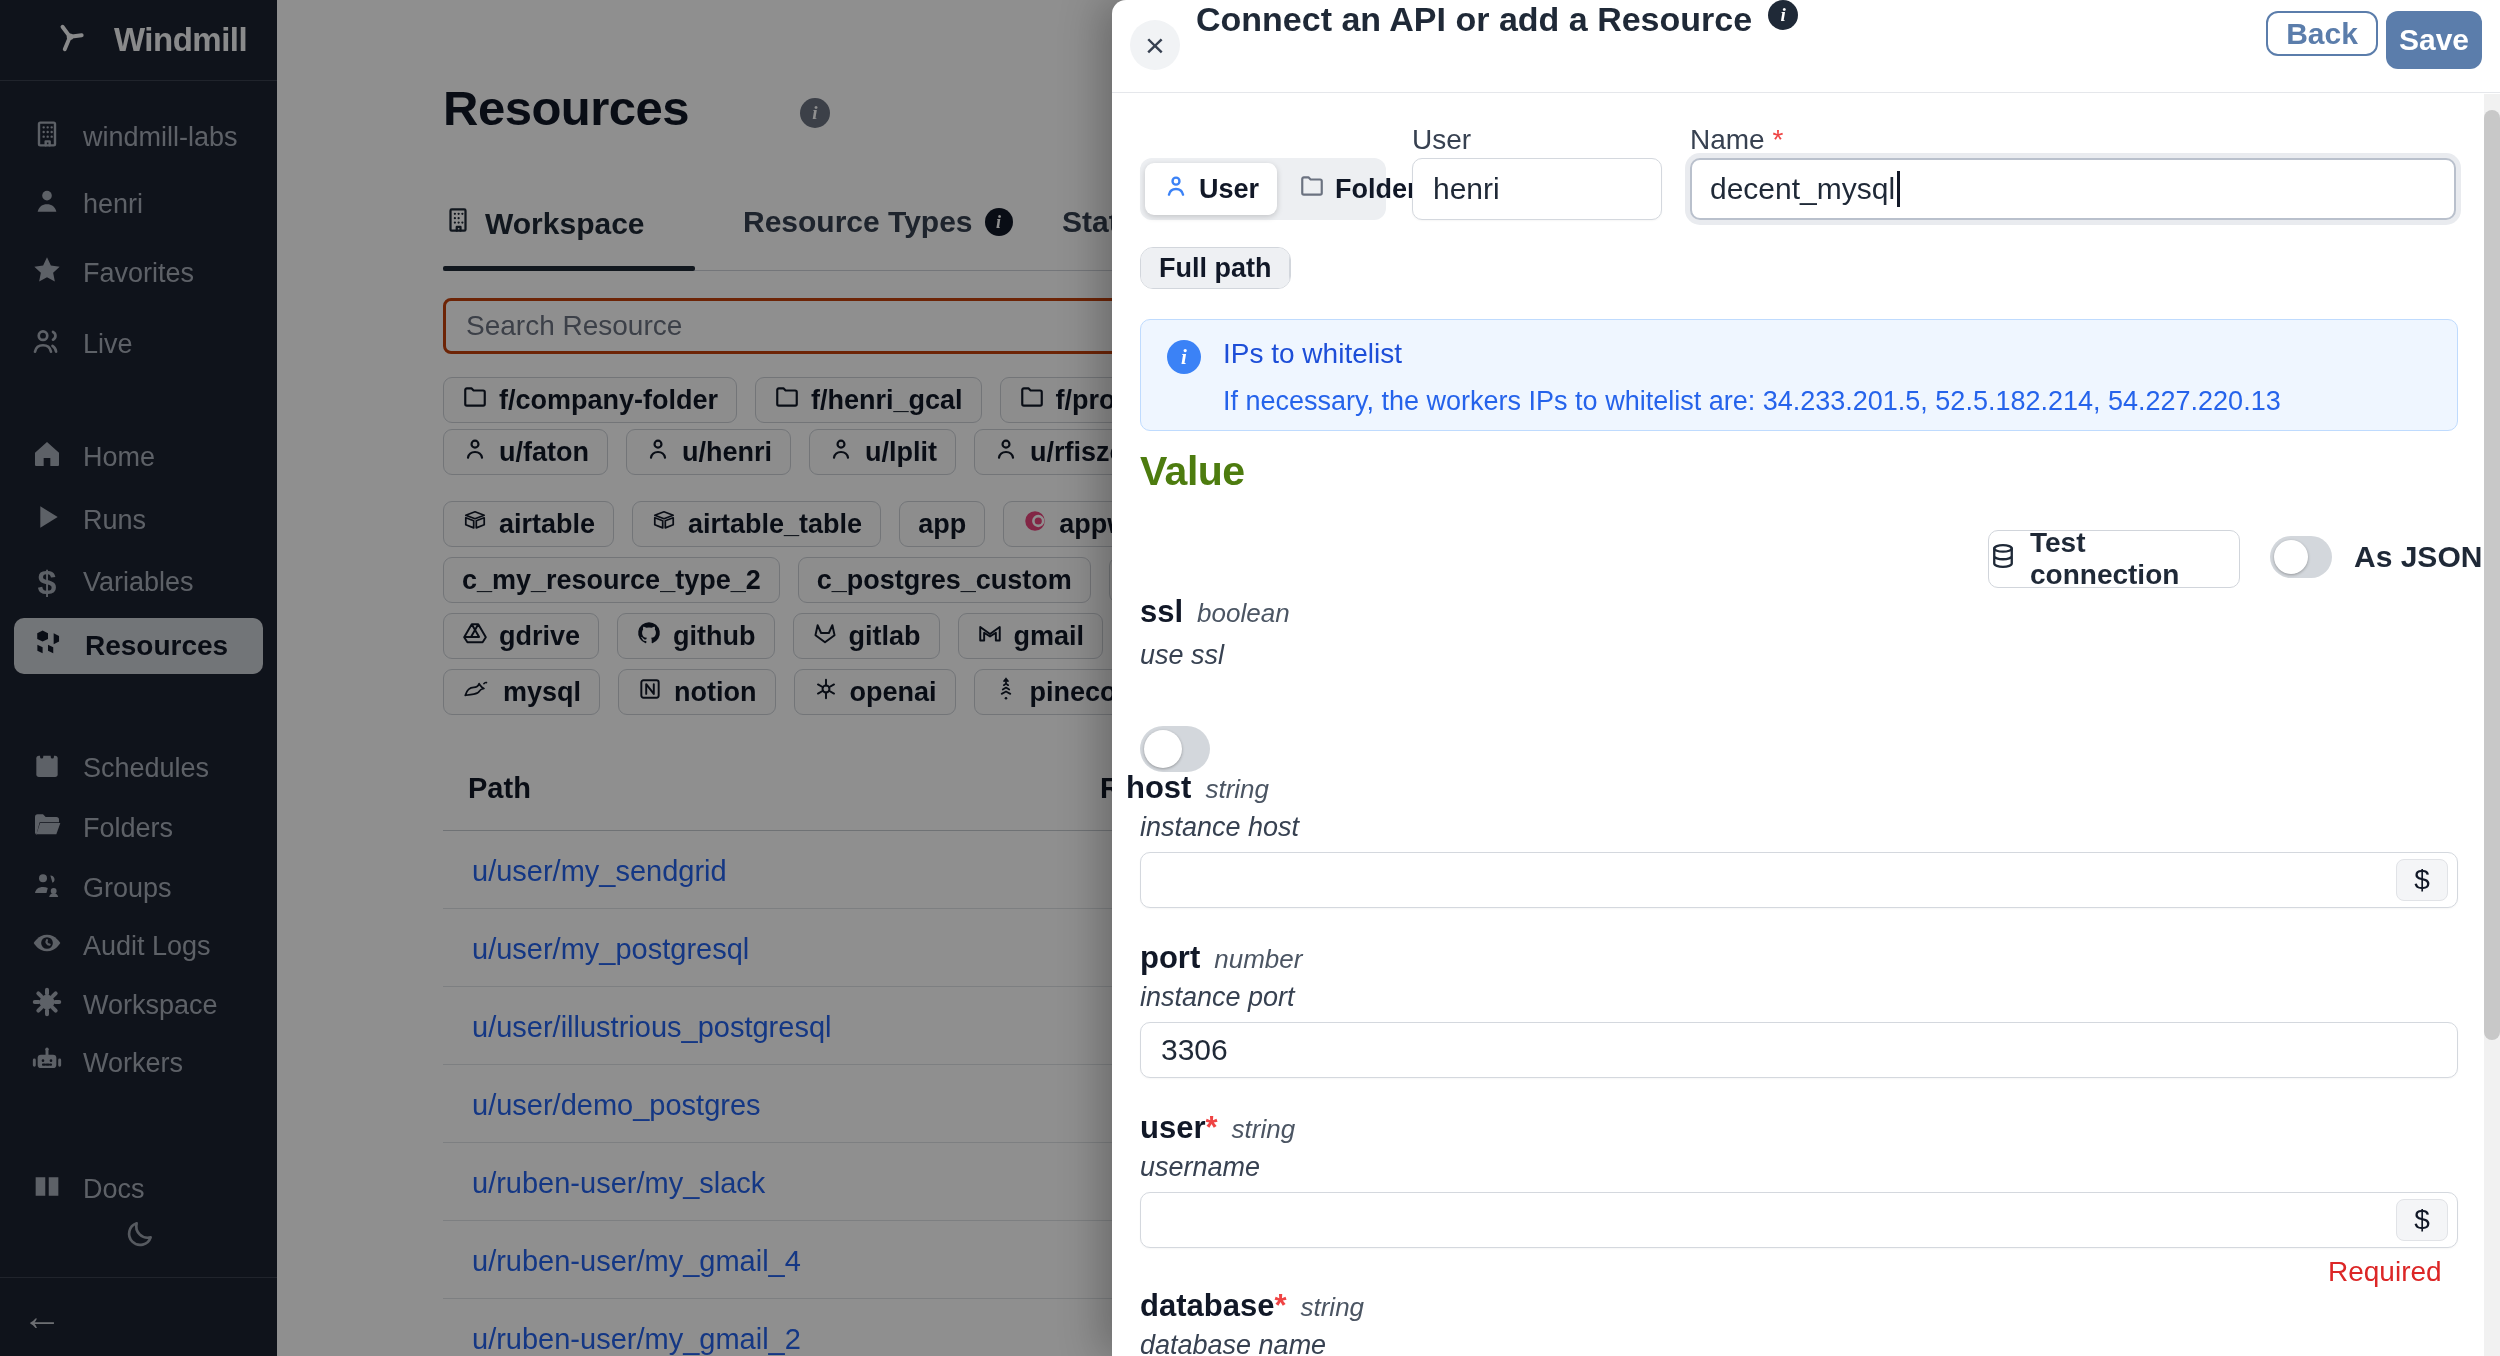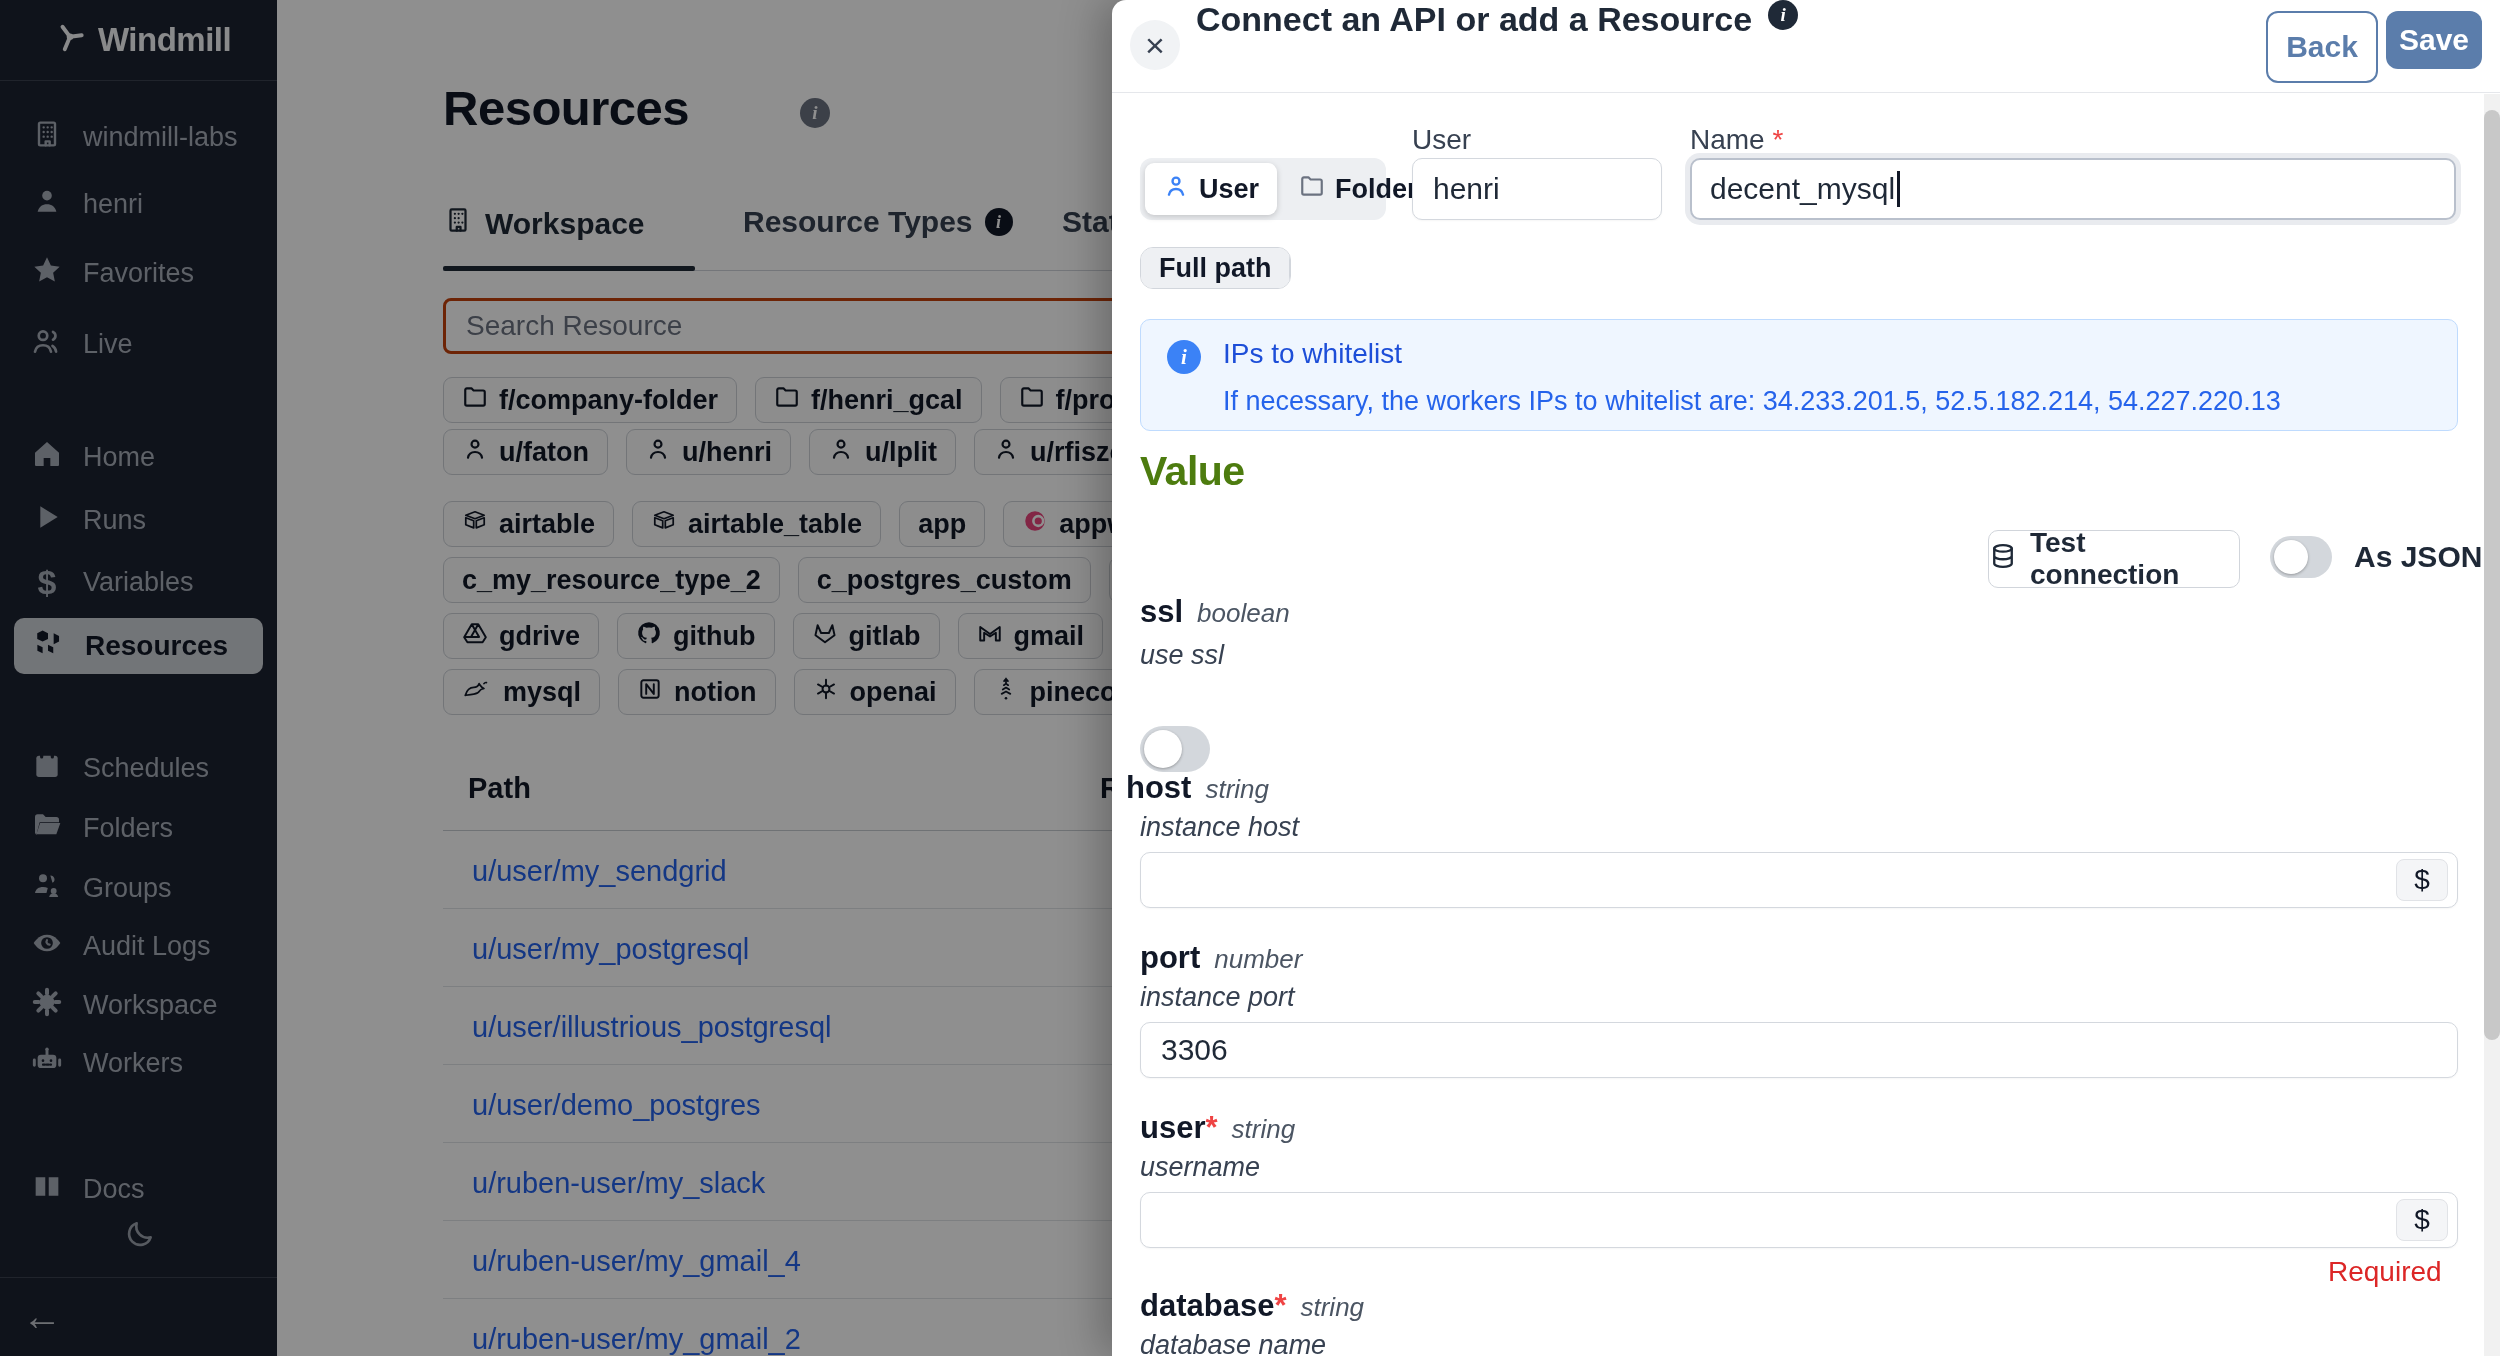--- a/index.html
+++ b/index.html
@@ -4,21 +4,21 @@
 <style>
   html,body{margin:0;padding:0;background:#222;}
   *{box-sizing:border-box;font-family:"Liberation Sans", sans-serif;}
   .app{position:relative;width:2500px;height:1356px;overflow:hidden;background:#fff;}
   .abs{position:absolute;}
   svg{fill:none;stroke:currentColor;stroke-width:1.8;stroke-linecap:round;stroke-linejoin:round;}
   svg .fl{fill:currentColor;stroke:none;}
 
   
   .sidebar{left:0;top:0;width:277px;height:1356px;background:#1c2230;z-index:1;}
-  .logo-row{left:52px;top:16px;height:48px;display:flex;align-items:center;gap:10px;color:#f5f6f8;}
+  .logo-row{left:52px;top:16px;height:48px;display:flex;align-items:center;gap:26px;color:#f5f6f8;}
   .logo-text{font-size:33px;font-weight:800;letter-spacing:-0.5px;}
   .side-div{left:0;width:277px;height:1px;background:#39404f;}
   .nav{left:0;width:277px;height:48px;display:flex;align-items:center;padding-left:31px;gap:20px;color:#a7adb8;font-size:27px;}
   .nav .nlabel{white-space:nowrap;}
   .nav-active{left:14px;width:249px;height:56px;background:#ccd0d6;border-radius:10px;display:flex;align-items:center;padding-left:17px;gap:20px;color:#111827;font-size:28px;font-weight:700;}
   .moon-btn{left:118px;top:1212px;width:44px;height:44px;color:#9aa0ab;display:flex;align-items:center;justify-content:center;}
   .collapse-btn{left:22px;top:1296px;color:#c3c7ce;font-size:40px;line-height:40px;}
 
   
   .main{left:277px;top:0;width:2223px;height:1356px;background:#fff;z-index:1;}
@@ -38,21 +38,21 @@
   .ticon{width:44px;height:44px;display:flex;align-items:center;justify-content:center;color:#1f2937;}
 
   
   .overlay{left:0;top:0;width:2500px;height:1356px;background:rgba(0,0,0,0.44);z-index:5;}
 
   
   .drawer{left:1112px;top:0;width:1388px;height:1356px;background:#fff;z-index:10;border-top-left-radius:14px;box-shadow:-12px 0 40px rgba(0,0,0,0.25);}
   .drawer-head{left:0;top:0;width:1388px;height:93px;border-bottom:1px solid #e5e7eb;}
   .close-btn{left:18px;top:20px;width:50px;height:50px;border-radius:50%;background:#f1f3f5;color:#374151;font-size:34px;display:flex;align-items:center;justify-content:center;}
   .drawer-title{left:84px;top:0;height:90px;display:flex;align-items:flex-start;gap:16px;font-size:34px;font-weight:700;color:#1f2937;}
-  .btn-back{left:1154px;top:11px;width:112px;height:72px;border:2px solid #5b7dab;border-radius:12px;background:#fff;color:#5b7dab;font-size:30px;font-weight:700;display:flex;align-items:center;justify-content:center;}
+  .btn-back{left:1154px;top:11px;width:112px;height:45px;border:2px solid #5b7dab;border-radius:12px;background:#fff;color:#5b7dab;font-size:30px;font-weight:700;display:flex;align-items:center;justify-content:center;}
   .btn-save{left:1274px;top:11px;width:96px;height:58px;border-radius:12px;background:#5b7dab;color:#fff;font-size:30px;font-weight:700;display:flex;align-items:center;justify-content:center;}
 
   .flabel{font-size:28px;color:#374151;}
   .req{color:#ef4444;}
   .seg{left:28px;top:158px;width:246px;height:62px;background:#edeff2;border-radius:12px;display:flex;align-items:center;padding:5px;gap:4px;}
   .seg-item{height:52px;border-radius:9px;display:flex;align-items:center;justify-content:center;gap:10px;padding:0 18px;font-size:27px;font-weight:700;color:#111827;}
   .seg-on{background:#fff;box-shadow:0 2px 6px rgba(0,0,0,0.18);}
   .inp{border:1px solid #d4d8de;border-radius:10px;background:#fff;font-size:30px;color:#1f2937;padding:0 20px;outline:none;box-shadow:0 1px 2px rgba(0,0,0,0.04);}
   .name-inp{border:2px solid #b9c0cc;box-shadow:0 0 0 5px #e9ebef;display:flex;align-items:center;padding:0 18px;}
   .caret{width:3px;height:36px;background:#111827;margin-left:2px;}

